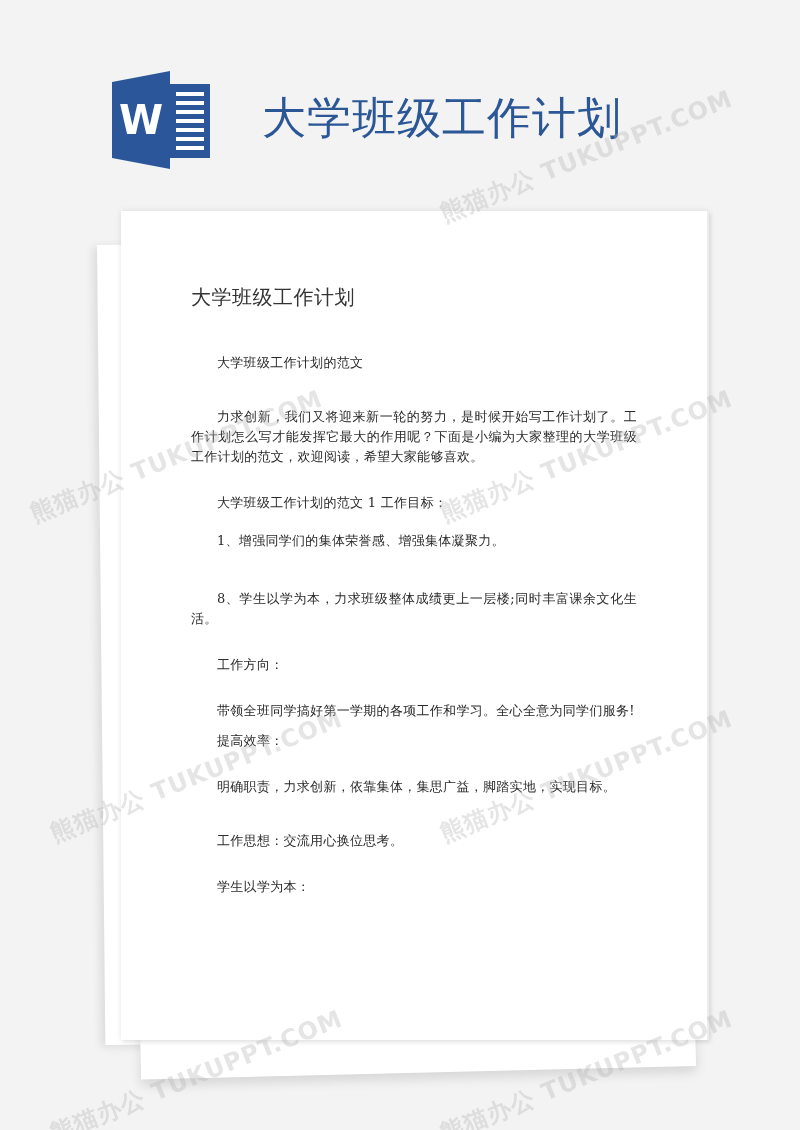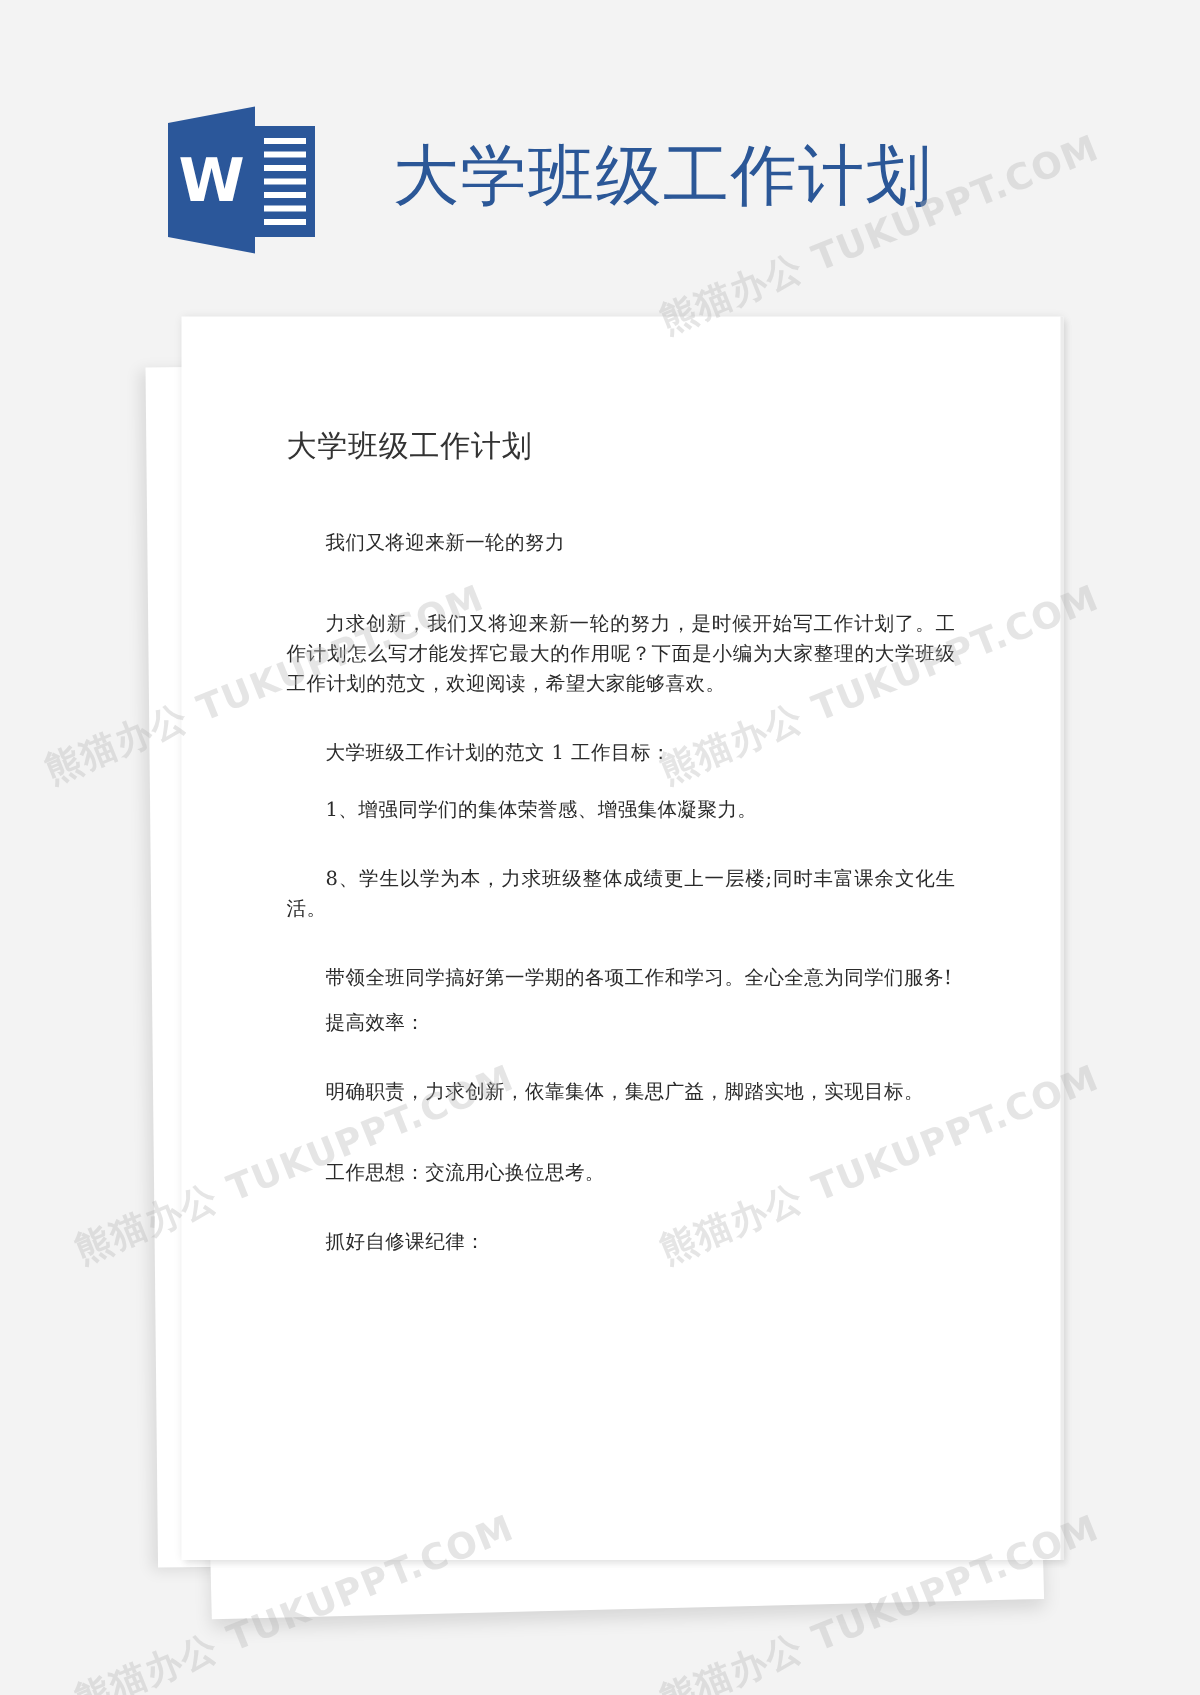--- a/index.html
+++ b/index.html
@@ -70,30 +70,31 @@
 </div>
 <div class="banner-title">大学班级工作计划</div>
 
 <div class="sheet sheet-back-left"></div>
 <div class="sheet sheet-back-bottom"></div>
 
 <div class="sheet sheet-front">
   <div class="doc">
     <div class="doc-title">大学班级工作计划</div>
 
-    <p class="p indent" style="margin-bottom:34px;">我们又将迎来新一轮的努力</p>
+    <p class="p indent" style="margin-bottom:34px;">大学班级工作计划的范文</p>
     <p class="p indent" style="margin-bottom:26px;">力求创新，我们又将迎来新一轮的努力，是时候开始写工作计划了。工作计划怎么写才能发挥它最大的作用呢？下面是小编为大家整理的大学班级工作计划的范文，欢迎阅读，希望大家能够喜欢。</p>
     <p class="p indent" style="margin-bottom:18px;">大学班级工作计划的范文 1 工作目标：</p>
-    <p class="p indent" style="margin-bottom:26px;">1、增强同学们的集体荣誉感、增强集体凝聚力。</p>
+    <p class="p indent" style="margin-bottom:38px;">1、增强同学们的集体荣誉感、增强集体凝聚力。</p>
     <p class="p indent" style="margin-bottom:26px;">8、学生以学为本，力求班级整体成绩更上一层楼;同时丰富课余文化生活。</p>
+    <p class="p indent" style="margin-bottom:26px;">工作方向：</p>
     <p class="p indent" style="margin-bottom:10px;">带领全班同学搞好第一学期的各项工作和学习。全心全意为同学们服务!</p>
     <p class="p indent" style="margin-bottom:26px;">提高效率：</p>
     <p class="p indent" style="margin-bottom:34px;">明确职责，力求创新，依靠集体，集思广益，脚踏实地，实现目标。</p>
     <p class="p indent" style="margin-bottom:26px;">工作思想：交流用心换位思考。</p>
-    <p class="p indent" style="margin-bottom:26px;">抓好自修课纪律：</p>
+    <p class="p indent" style="margin-bottom:26px;">学生以学为本：</p>
   </div>
 </div>
 
 <div class="watermark" style="left:430px; top:140px;">熊猫办公 TUKUPPT.COM</div>
 <div class="watermark" style="left:430px; top:440px;">熊猫办公 TUKUPPT.COM</div>
 <div class="watermark" style="left:20px; top:440px;">熊猫办公 TUKUPPT.COM</div>
 <div class="watermark" style="left:430px; top:760px;">熊猫办公 TUKUPPT.COM</div>
 <div class="watermark" style="left:40px; top:760px;">熊猫办公 TUKUPPT.COM</div>
 <div class="watermark" style="left:40px; top:1060px;">熊猫办公 TUKUPPT.COM</div>
 <div class="watermark" style="left:430px; top:1060px;">熊猫办公 TUKUPPT.COM</div>

